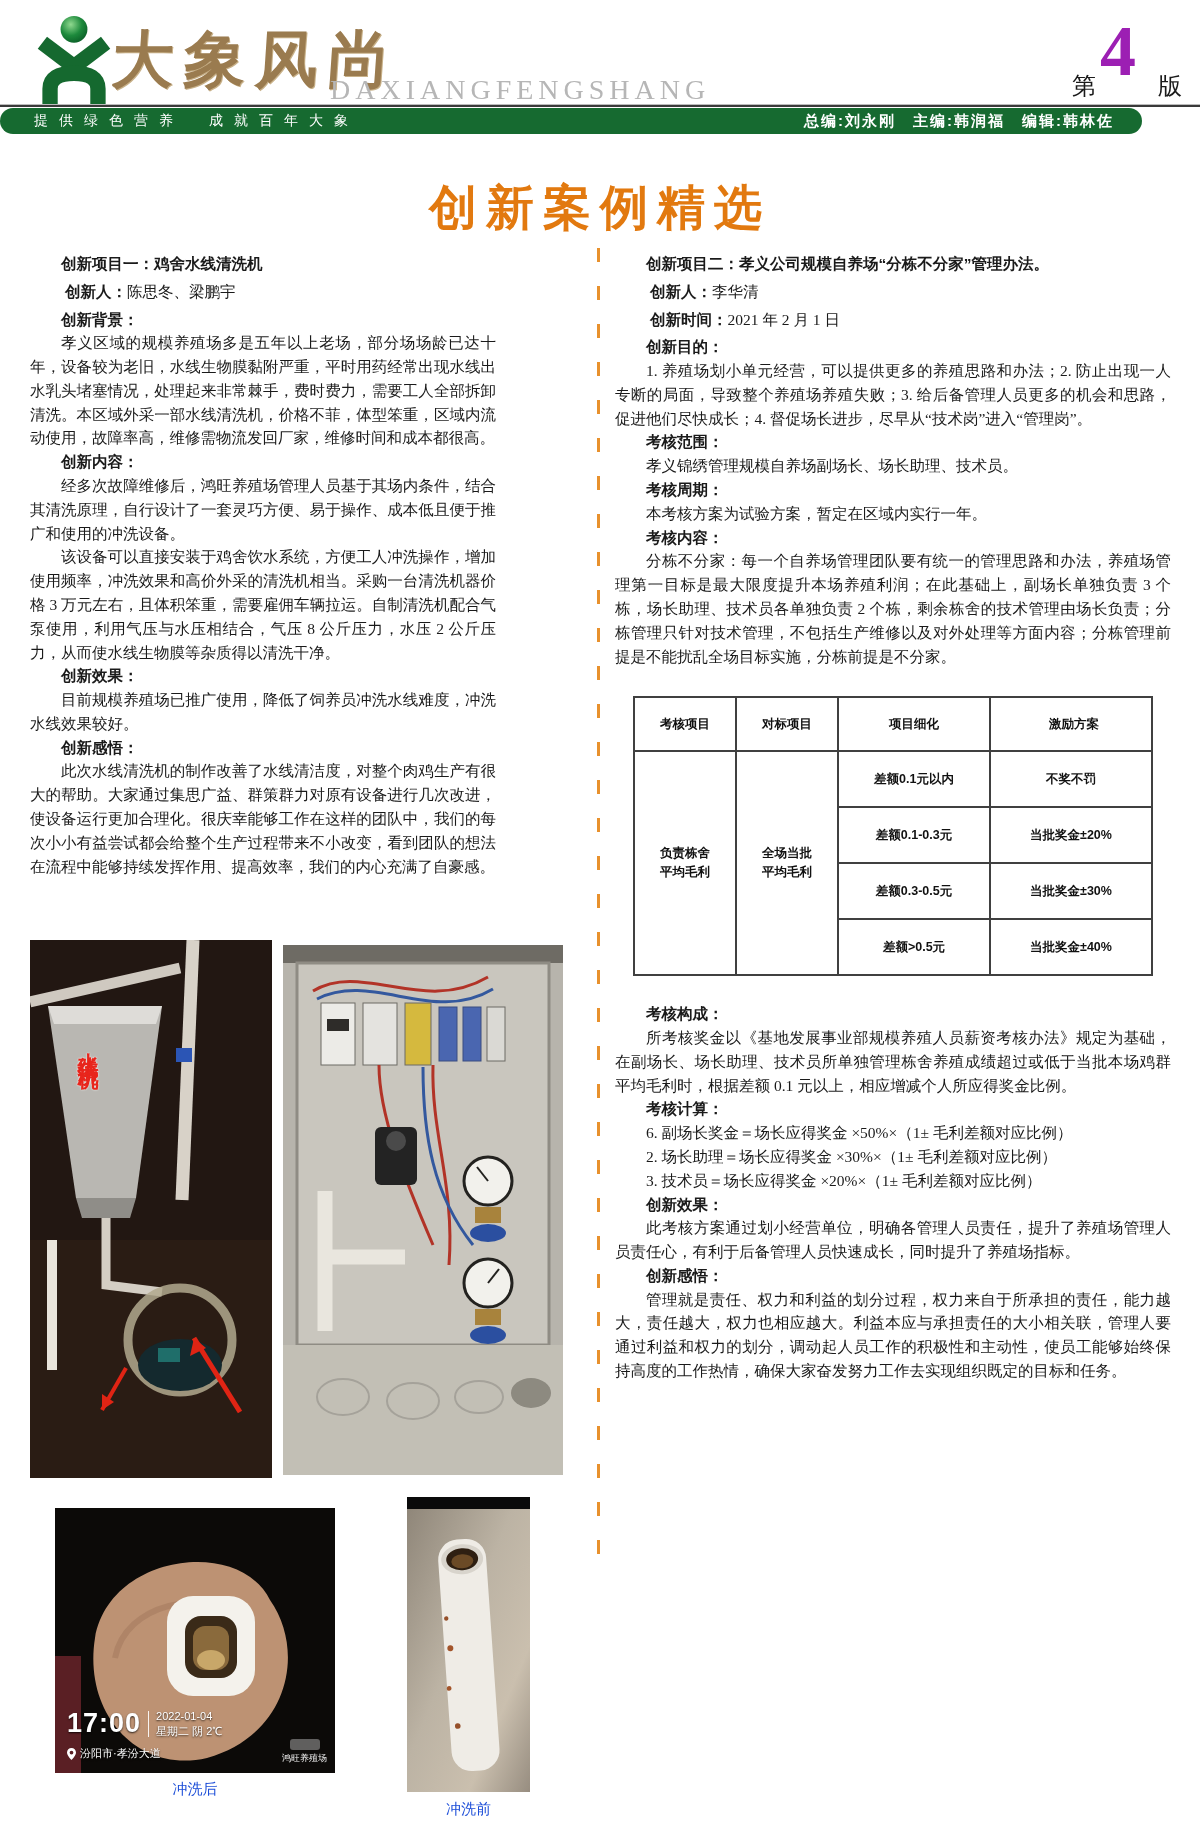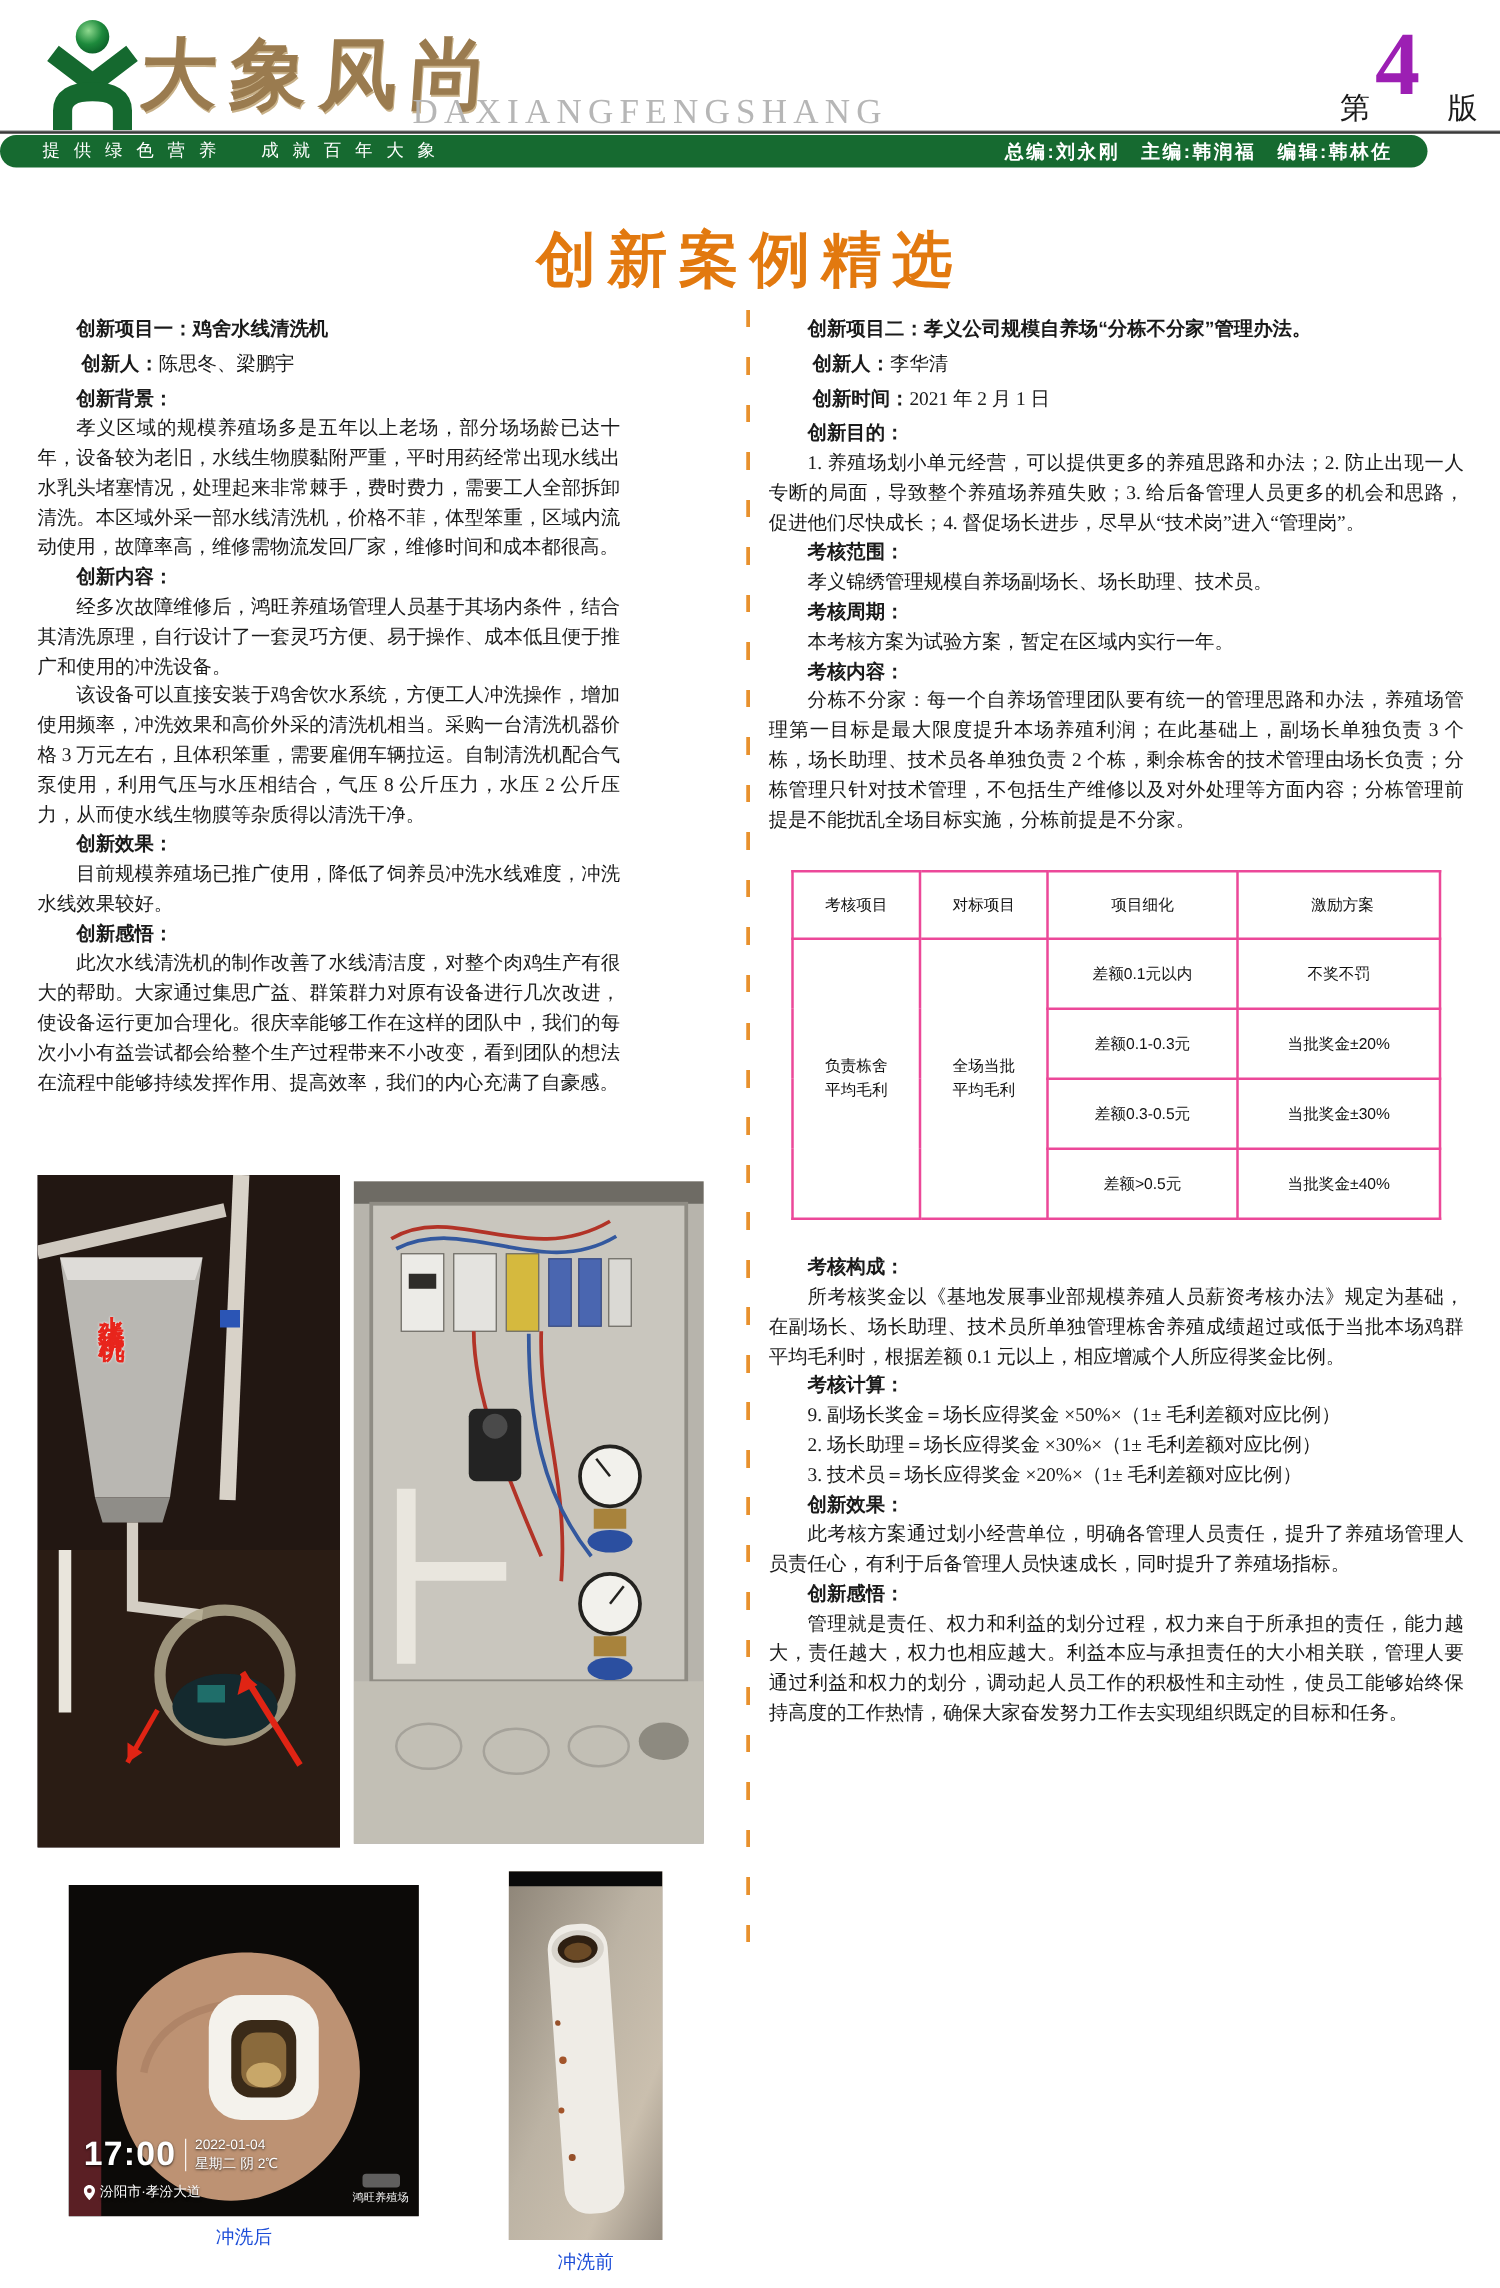--- a/index.html
+++ b/index.html
@@ -34,22 +34,22 @@
        background:repeating-linear-gradient(to bottom,#e8912d 0 14px,transparent 14px 38px);}
   .para{margin:0;text-indent:2em;}
   .subhead{margin:0;text-indent:2em;font-weight:bold;
        font-family:"Liberation Sans",sans-serif;}
   .kv{margin:4px;text-indent:2em;}
   .kv .k{font-weight:bold;font-family:"Liberation Sans",sans-serif;}
   
   table.assess{border-collapse:collapse;margin:28px auto 26px auto;
        font-family:"Liberation Sans",sans-serif;font-size:12.5px;font-weight:bold;
        text-align:center;color:#111;}
-  table.assess th,table.assess td{border:2px solid #ec4899;padding:0 6px;
-       white-space:pre-line;font-weight:normal;vertical-align:middle;}
+  table.assess th,table.assess td{border:2px solid #404040;padding:0 6px;
+       white-space:pre-line;font-weight:bold;vertical-align:middle;}
   table.assess th{width:88px;height:52px;}
   table.assess th.c3{width:138px;} table.assess th.c4{width:142px;padding-left:12px;}
   table.assess td{height:54px;}
   
   .photo{overflow:hidden;}
   .ph1{left:30px;top:940px;width:242px;height:538px;background:#1f1510;}
   .ph2{left:283px;top:945px;width:280px;height:530px;background:#b7b4ac;}
   .ph3{left:55px;top:1508px;width:280px;height:265px;background:#0c0a08;}
   .ph4{left:407px;top:1497px;width:123px;height:295px;background:#a79d8f;}
   .machine-label{position:absolute;left:44px;top:96px;writing-mode:vertical-rl;
@@ -157,21 +157,21 @@
     <tr>
       <td>差额&gt;0.5元</td>
       <td>当批奖金±40%</td>
     </tr>
   </tbody>
     </table>
 
   <p class="subhead">考核构成：</p>
   <p class="para">所考核奖金以《基地发展事业部规模养殖人员薪资考核办法》规定为基础，在副场长、场长助理、技术员所单独管理栋舍养殖成绩超过或低于当批本场鸡群平均毛利时，根据差额 0.1 元以上，相应增减个人所应得奖金比例。</p>
   <p class="subhead">考核计算：</p>
-  <p class="para">9. 副场长奖金＝场长应得奖金 ×50%×（1± 毛利差额对应比例）</p>
+  <p class="para">6. 副场长奖金＝场长应得奖金 ×50%×（1± 毛利差额对应比例）</p>
   <p class="para">2. 场长助理＝场长应得奖金 ×30%×（1± 毛利差额对应比例）</p>
   <p class="para">3. 技术员＝场长应得奖金 ×20%×（1± 毛利差额对应比例）</p>
   <p class="subhead">创新效果：</p>
   <p class="para">此考核方案通过划小经营单位，明确各管理人员责任，提升了养殖场管理人员责任心，有利于后备管理人员快速成长，同时提升了养殖场指标。</p>
   <p class="subhead">创新感悟：</p>
   <p class="para">管理就是责任、权力和利益的划分过程，权力来自于所承担的责任，能力越大，责任越大，权力也相应越大。利益本应与承担责任的大小相关联，管理人要通过利益和权力的划分，调动起人员工作的积极性和主动性，使员工能够始终保持高度的工作热情，确保大家奋发努力工作去实现组织既定的目标和任务。</p>
 </div>
 
 <div class="abs photo ph1">
   <svg width="242" height="538" viewBox="0 0 242 538">

